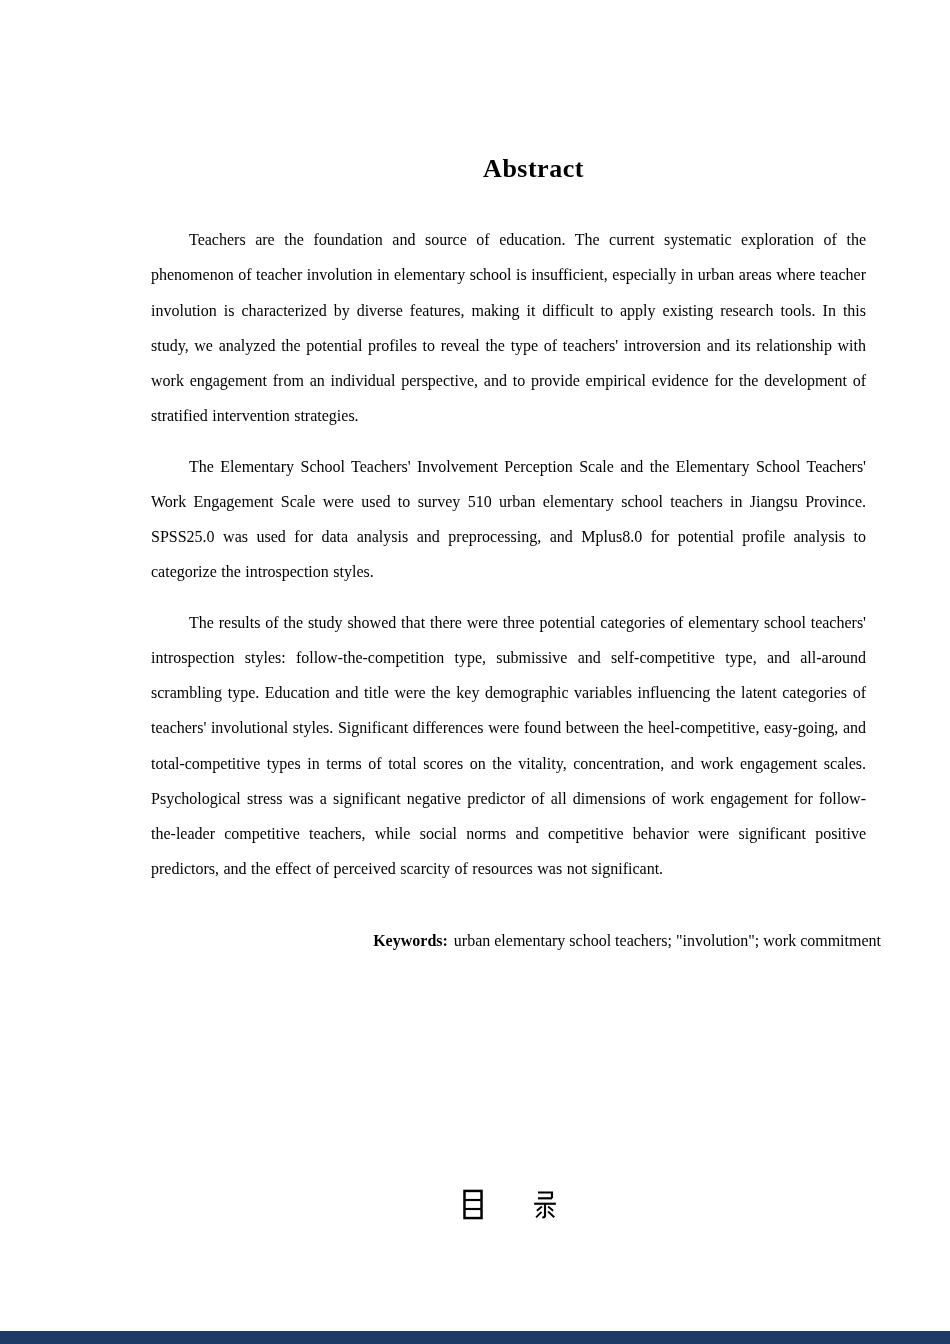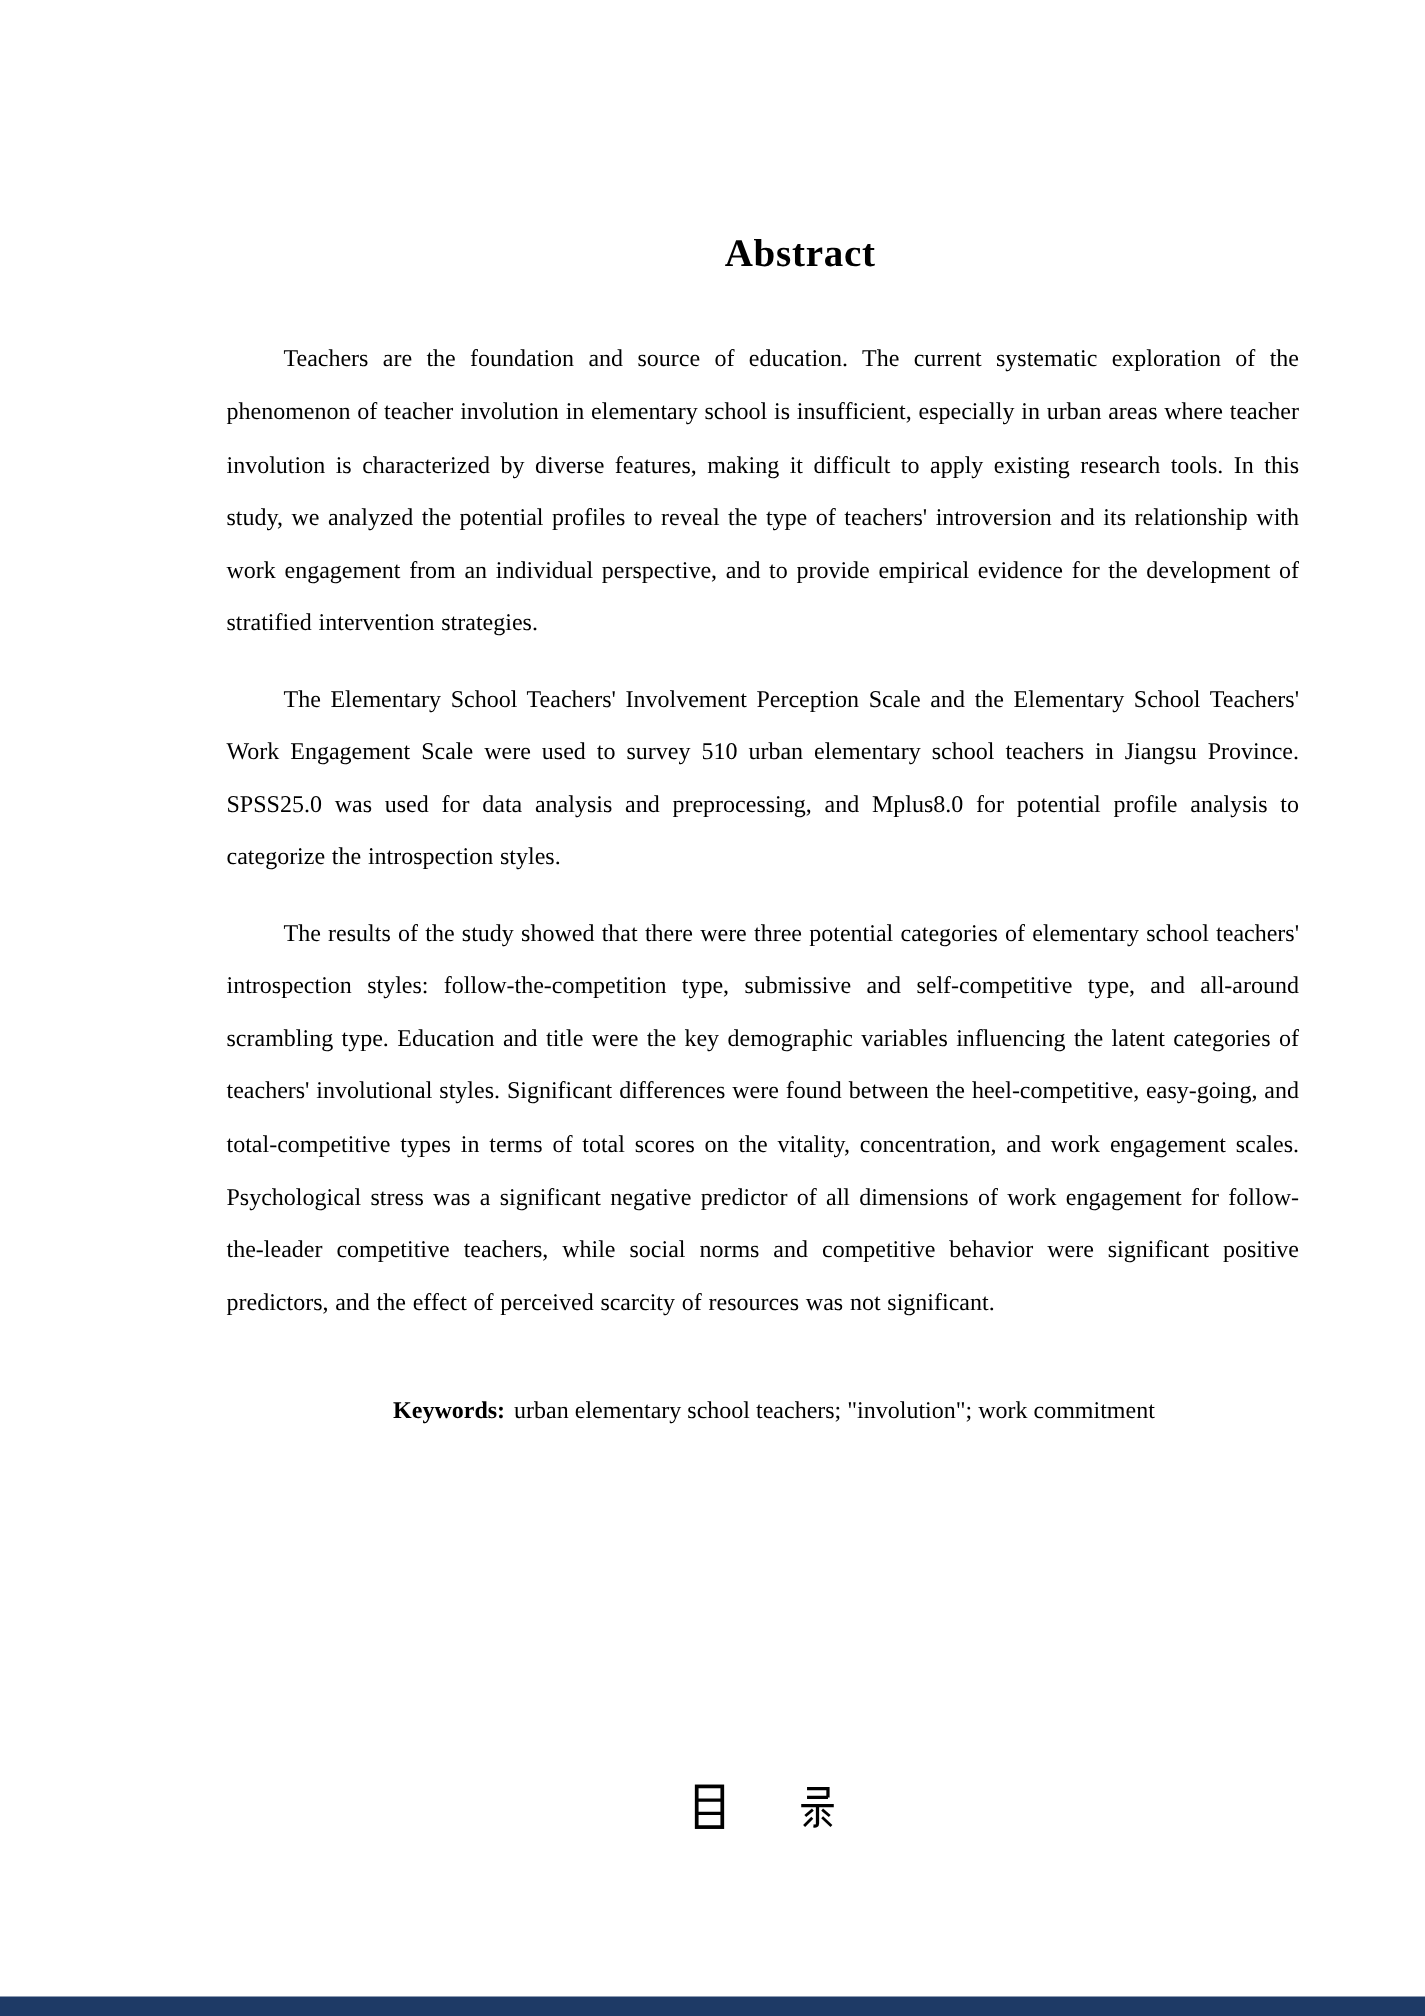--- a/index.html
+++ b/index.html
@@ -45,21 +45,21 @@
   .para {
     margin: 15px;
     text-align: justify;
     text-indent: 38px;
     word-spacing: 0.5px;
   }
   .keywords-line {
     margin: 36px 0 0 15px;
     font-size: 16px;
     line-height: 35.25px;
-    text-align: center;
+    text-align: right;
   }
   .keywords-label {
     font-weight: bold;
   }
   .keywords-text {
     margin-left: 6px;
   }
   .toc-heading {
     position: absolute;
     top: 1189px;

